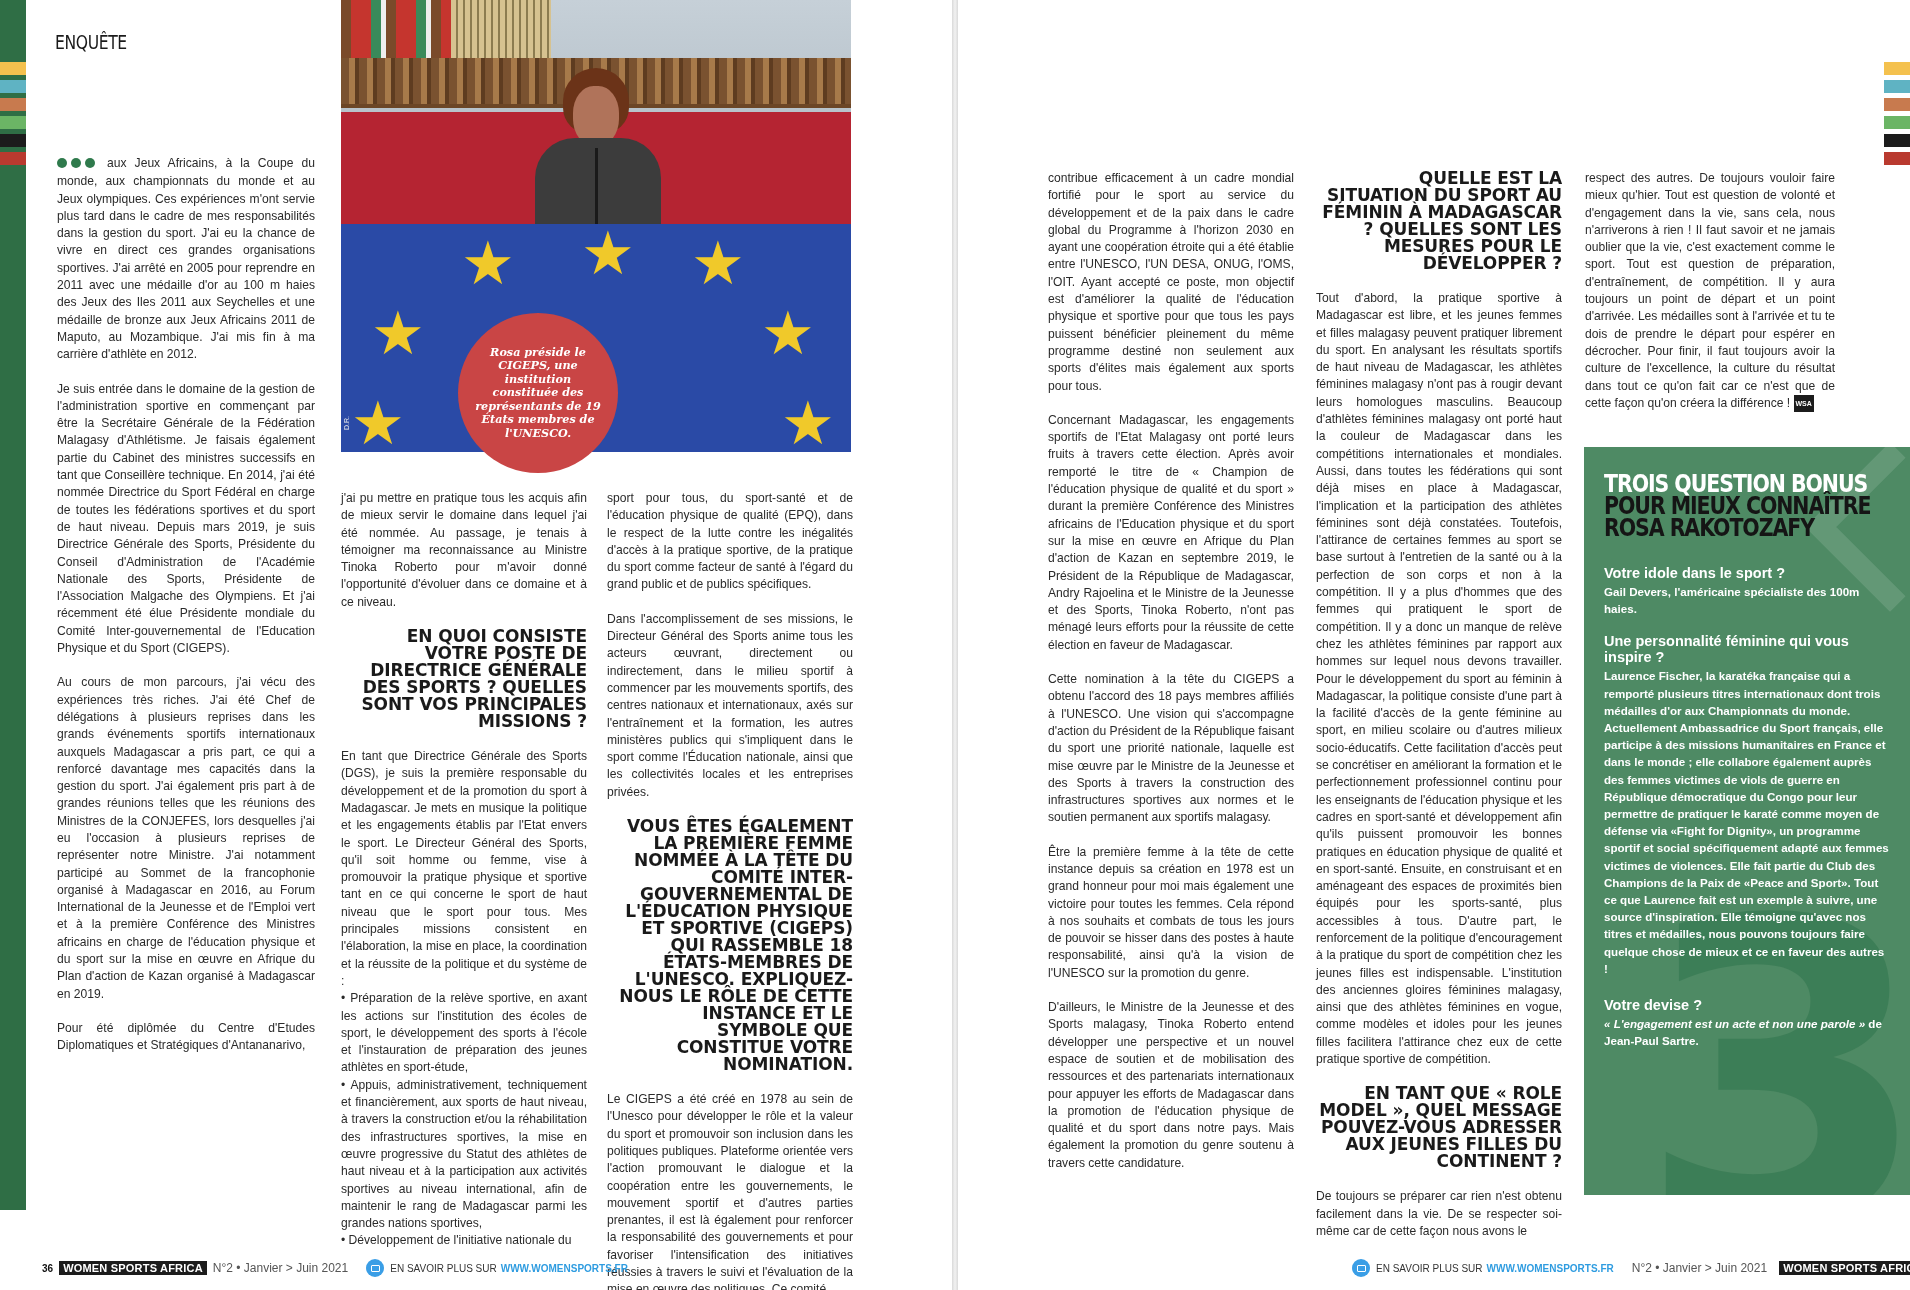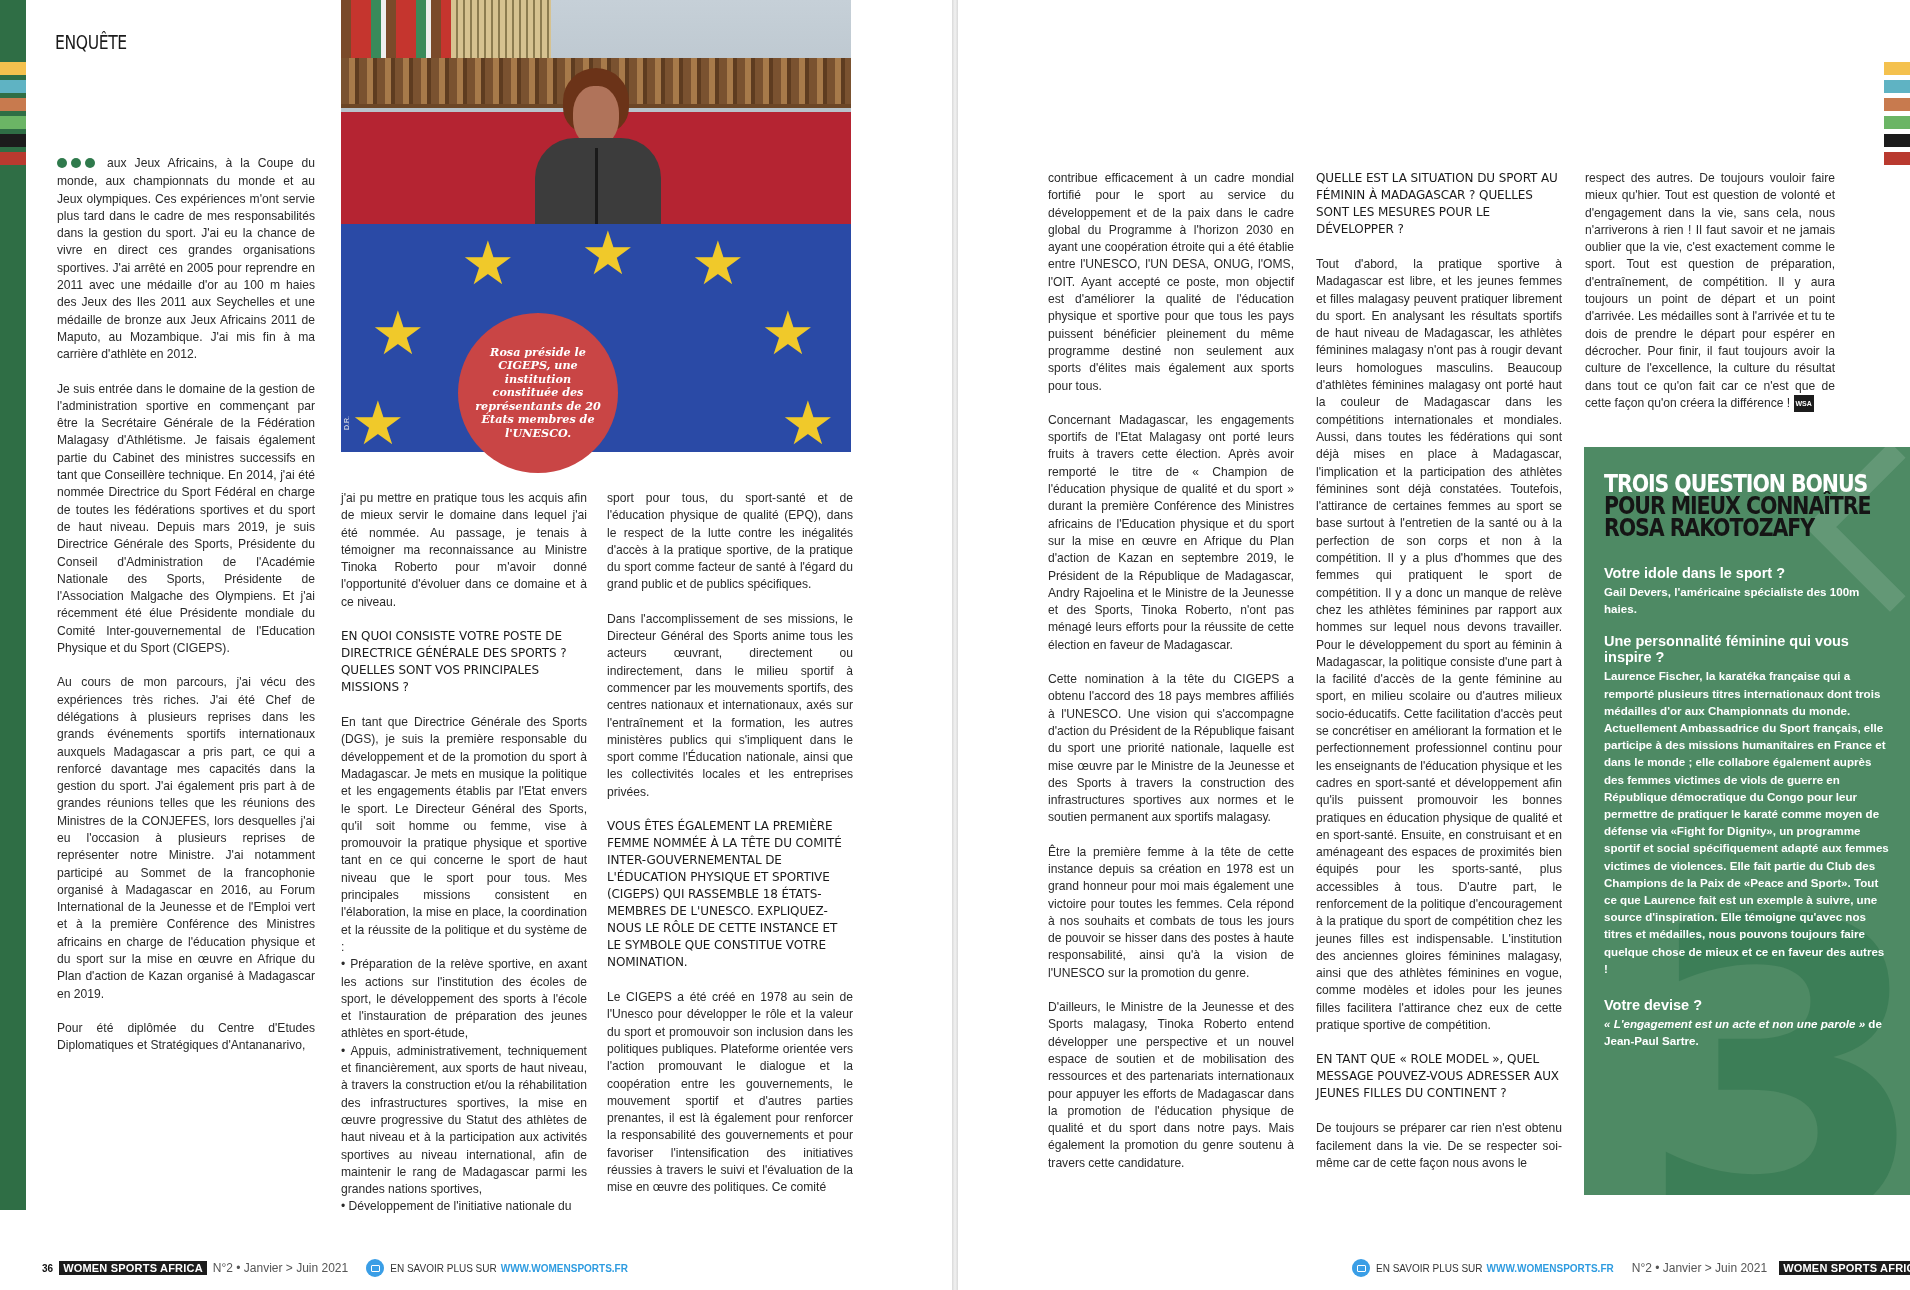--- a/index.html
+++ b/index.html
@@ -20,22 +20,22 @@
   .swatch { height: 13px; margin-bottom: 5px; }
   .page-right .swatch-wrap { position: absolute; right: 0; top: 62px; width: 26px; }
 
   .section-label { position: absolute; left: 55px; top: 30px; font-family: "DejaVu Sans", sans-serif;
                    font-size: 20px; letter-spacing: -0.5px; transform: scaleX(0.78); transform-origin: left;
                    color: #1a1a1a; font-weight: normal; }
 
   .col { position: absolute; font-size: 12.1px; line-height: 17.3px; text-align: justify; color: #2a2a2a;
          hyphens: auto; }
   .col p { margin-bottom: 17px; }
-  .col .q { font-family: "DejaVu Sans", sans-serif; font-weight: normal; font-size: 12px; line-height: 17px;
-            text-align: left; color: #1a1a1a; margin-bottom: 18px; text-transform: uppercase; letter-spacing: -0.1px; }
+  .col .q { font-family: "DejaVu Sans", sans-serif; font-weight: bold; font-size: 17px; line-height: 17px;
+            text-align: right; color: #1a1a1a; margin-bottom: 18px; text-transform: uppercase; letter-spacing: -0.1px; }
   .bullet-p { margin-bottom: 0 !important; }
 
   .dots { display: inline-block; margin-right: 8px; vertical-align: -1px; }
   .dots span { display: inline-block; width: 10px; height: 10px; border-radius: 50%; background: #2f7a4c; margin-right: 4px; }
 
   
   .photo { position: absolute; left: 341px; top: 0; width: 510px; height: 452px; overflow: hidden; }
   .photo .sky { position: absolute; inset: 0; background: linear-gradient(180deg, #c6d0d8 0%, #b5c0c8 30%, #aab4bc 100%); }
   .photo .curtain { position: absolute; left: 0; top: 0; width: 200px; height: 60px;
                     background: repeating-linear-gradient(90deg, #7a4a2a 0 10px, #c5352e 10px 30px, #3a8a5a 30px 40px, #eee 40px 45px); }
@@ -116,21 +116,21 @@
       <span class="star" style="left:240px;top:0px">★</span>
       <span class="star" style="left:350px;top:10px">★</span>
       <span class="star" style="left:30px;top:80px">★</span>
       <span class="star" style="left:420px;top:80px">★</span>
       <span class="star" style="left:10px;top:170px">★</span>
       <span class="star" style="left:440px;top:170px">★</span>
     </div>
     <div class="credit">D.R.</div>
   </div>
   <div class="caption-circle">
-    <span>Rosa préside le CIGEPS, une institution constituée des représentants de 20 États membres de l'UNESCO.</span>
+    <span>Rosa préside le CIGEPS, une institution constituée des représentants de 19 États membres de l'UNESCO.</span>
   </div>
 
   <div class="col" style="left:57px; top:155px; width:258px;">
     <p><span class="dots"><span></span><span></span><span></span></span><span>aux Jeux Africains, à la Coupe du monde, aux championnats du monde et au Jeux olympiques. Ces expériences m'ont servie plus tard dans le cadre de mes responsabilités dans la gestion du sport. J'ai eu la chance de vivre en direct ces grandes organisations sportives. J'ai arrêté en 2005 pour reprendre en 2011 avec une médaille d'or au 100 m haies des Jeux des Iles 2011 aux Seychelles et une médaille de bronze aux Jeux Africains 2011 de Maputo, au Mozambique. J'ai mis fin à ma carrière d'athlète en 2012.</span></p>
     <p>Je suis entrée dans le domaine de la gestion de l'administration sportive en commençant par être la Secrétaire Générale de la Fédération Malagasy d'Athlétisme. Je faisais également partie du Cabinet des ministres successifs en tant que Conseillère technique. En 2014, j'ai été nommée Directrice du Sport Fédéral en charge de toutes les fédérations sportives et du sport de haut niveau. Depuis mars 2019, je suis Directrice Générale des Sports, Présidente du Conseil d'Administration de l'Académie Nationale des Sports, Présidente de l'Association Malgache des Olympiens. Et j'ai récemment été élue Présidente mondiale du Comité Inter-gouvernemental de l'Education Physique et du Sport (CIGEPS).</p>
     <p>Au cours de mon parcours, j'ai vécu des expériences très riches. J'ai été Chef de délégations à plusieurs reprises dans les grands événements sportifs internationaux auxquels Madagascar a pris part, ce qui a renforcé davantage mes capacités dans la gestion du sport. J'ai également pris part à de grandes réunions telles que les réunions des Ministres de la CONJEFES, lors desquelles j'ai eu l'occasion à plusieurs reprises de représenter notre Ministre. J'ai notamment participé au Sommet de la francophonie organisé à Madagascar en 2016, au Forum International de la Jeunesse et de l'Emploi vert et à la première Conférence des Ministres africains en charge de l'éducation physique et du sport sur la mise en œuvre en Afrique du Plan d'action de Kazan organisé à Madagascar en 2019.</p>
     <p>Pour été diplômée du Centre d'Etudes Diplomatiques et Stratégiques d'Antananarivo,</p>
   </div>
 
   <div class="col" style="left:341px; top:490px; width:246px;">

